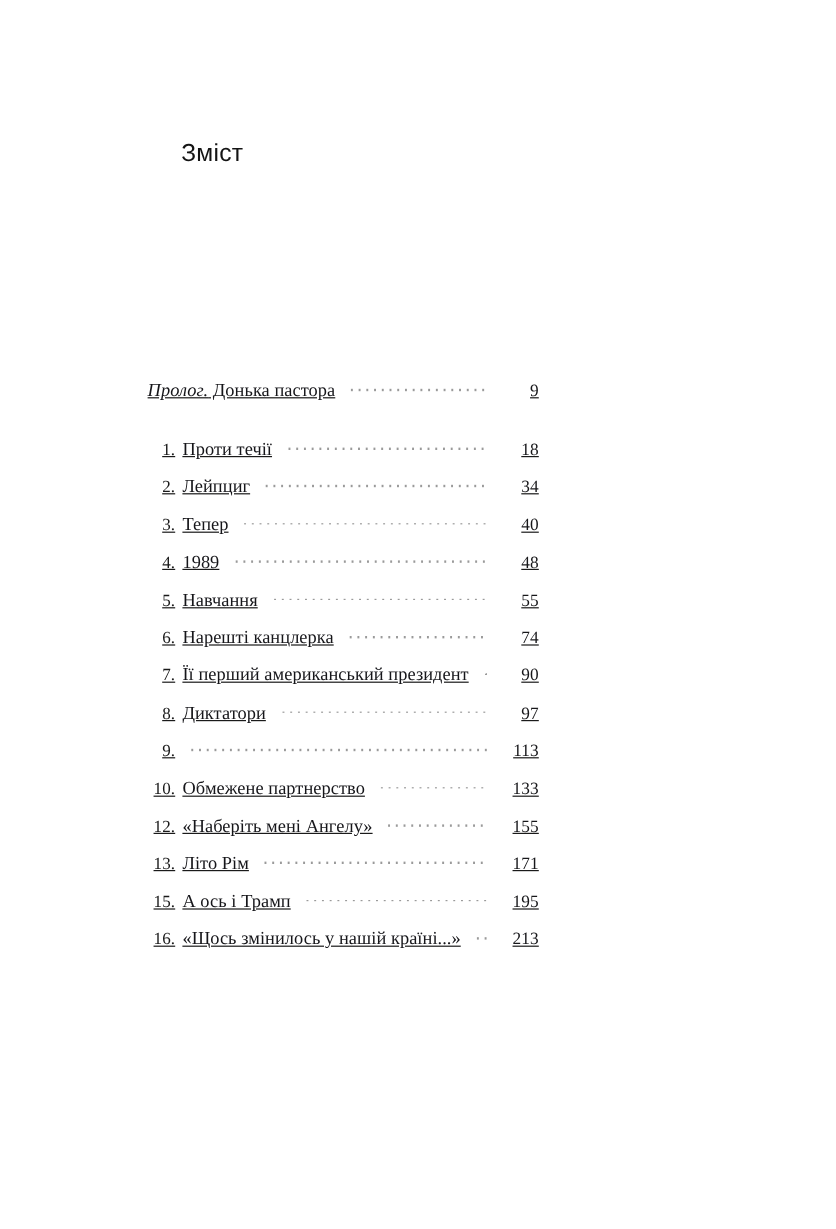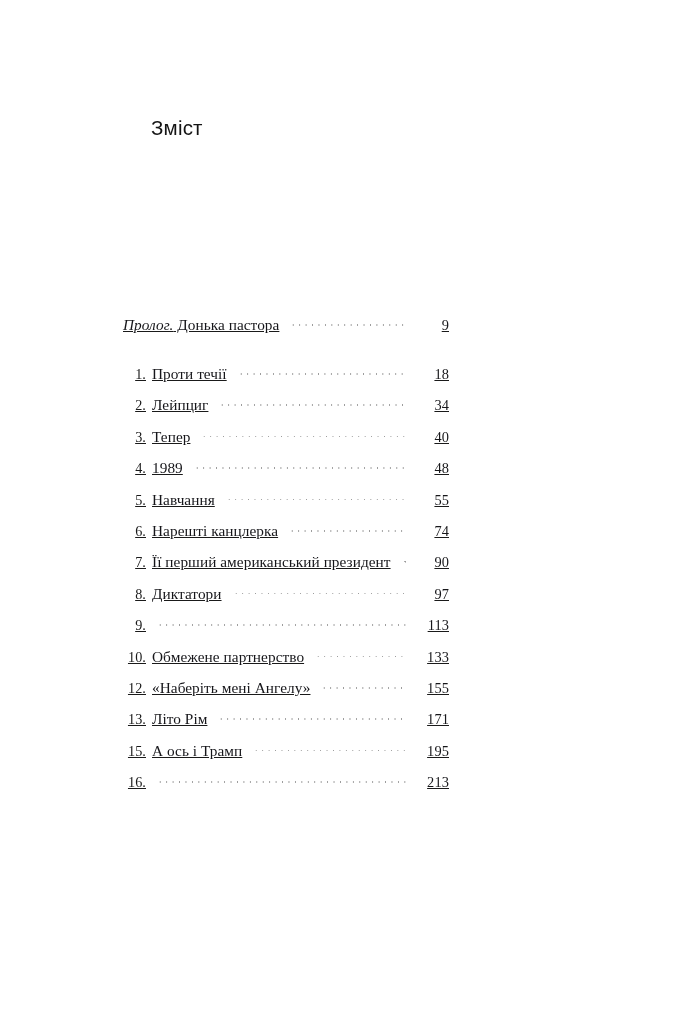--- a/index.html
+++ b/index.html
@@ -225,20 +225,21 @@
 
     <div class="toc-row">
       <span class="row-num">15.</span>
       <span class="row-title">А ось і Трамп</span>
       <span class="leader"></span>
       <span class="row-page">195</span>
     </div>
 
     <div class="toc-row">
       <span class="row-num">16.</span>
+      <span class="row-title">«Щось змінилось у нашій країні...»</span>
       <span class="leader"></span>
       <span class="row-page">213</span>
     </div>
 
 
 
   </div>
 </div>
 
 </body></html>

